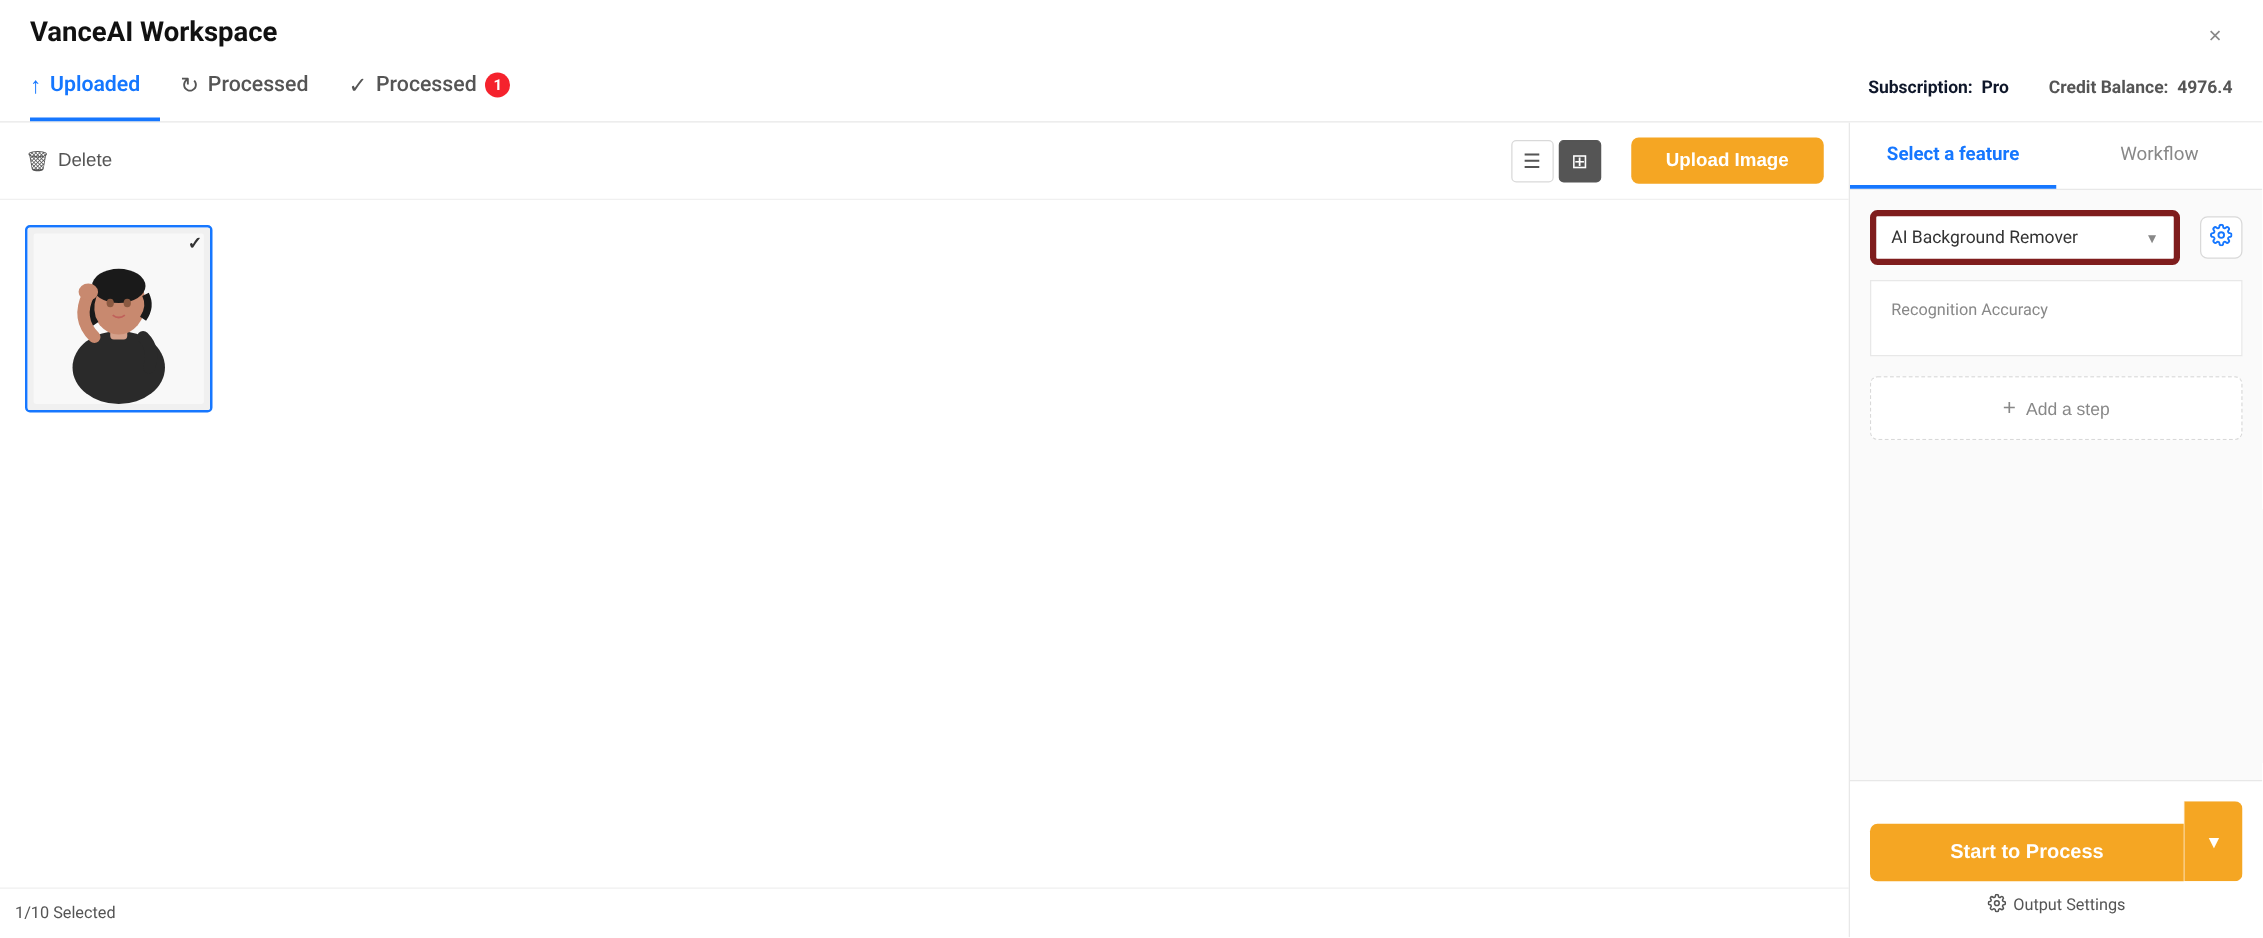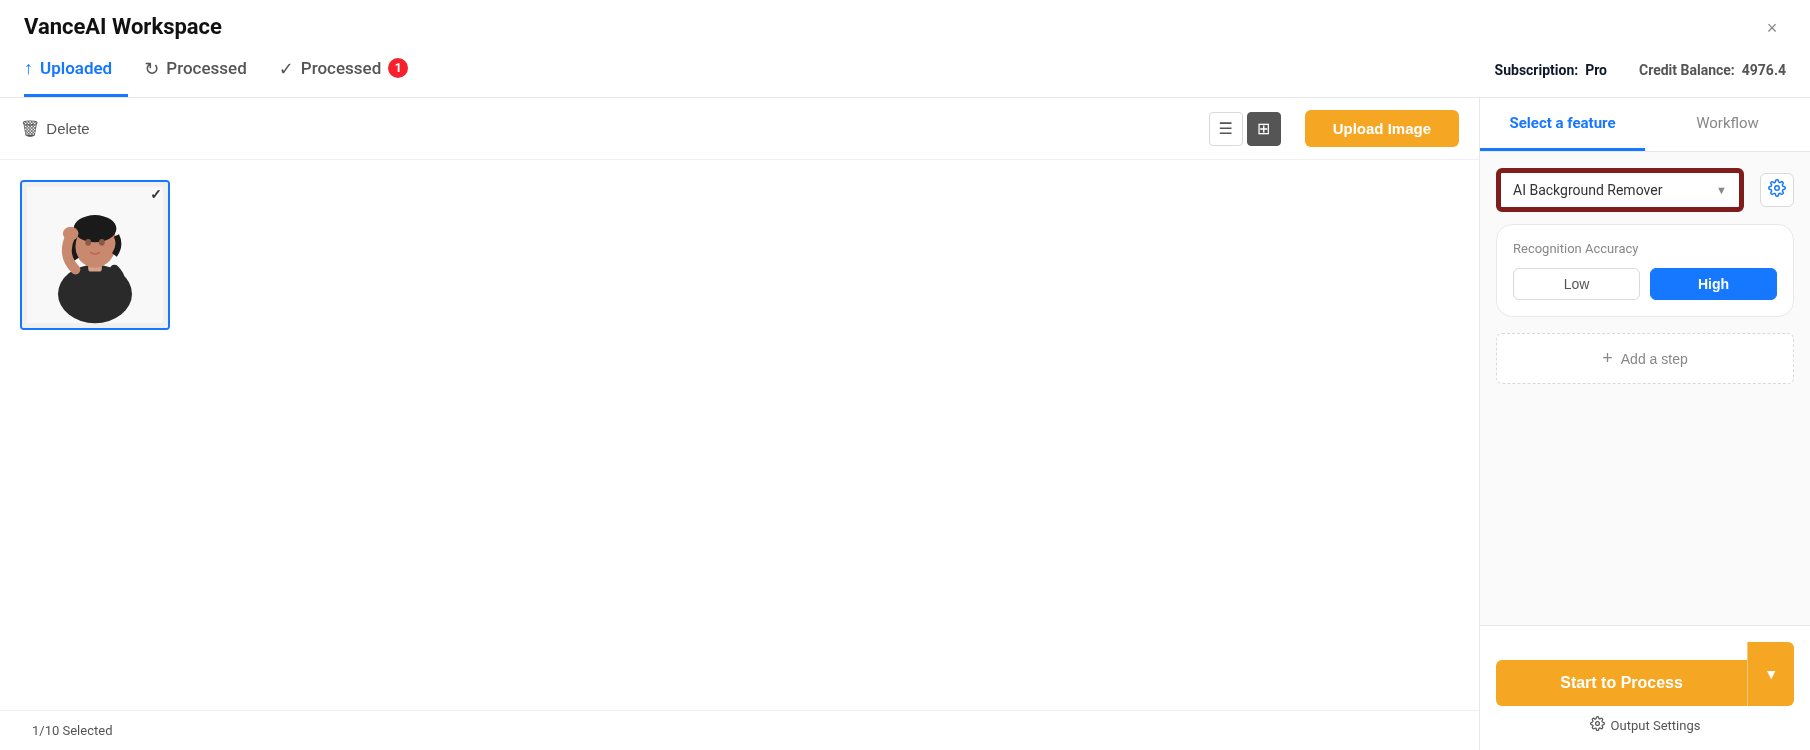--- a/index.html
+++ b/index.html
@@ -33,38 +33,38 @@
     .view-btn { width: 34px; height: 34px; display: flex; align-items: center; justify-content: center; border: 1px solid #d9d9d9; background: #fff; cursor: pointer; font-size: 16px; color: #555; border-radius: 4px; }
     .view-btn.active { background: #555; color: #fff; border-color: #555; }
     .upload-btn { background: #f5a623; color: #fff; border: none; padding: 10px 28px; font-size: 15px; font-weight: 600; border-radius: 6px; cursor: pointer; }
 
     
     .image-grid { flex: 1; padding: 20px; display: flex; flex-wrap: wrap; align-content: flex-start; gap: 12px; overflow-y: auto; }
     .image-card { position: relative; width: 150px; height: 150px; border: 2px solid #1677ff; border-radius: 4px; overflow: hidden; cursor: pointer; }
     .image-check { position: absolute; top: 4px; right: 6px; font-size: 14px; color: #333; font-weight: bold; }
 
     
-    .bottom-status { padding: 12px 32px; border-top: 1px solid #f0f0f0; font-size: 13px; color: #555; }
+    .bottom-status { padding: 12px 12px; border-top: 1px solid #f0f0f0; font-size: 13px; color: #555; }
 
     
     .right-panel { width: 330px; display: flex; flex-direction: column; background: #fafafa; }
     .right-tabs { display: flex; border-bottom: 1px solid #e8e8e8; background: #fff; }
     .right-tab { flex: 1; padding: 16px 8px; text-align: center; font-size: 15px; font-weight: 400; cursor: pointer; color: #888; border-bottom: 3px solid transparent; }
     .right-tab.active { color: #1677ff; border-bottom: 3px solid #1677ff; font-weight: 700; }
 
     .right-content { flex: 1; padding: 16px; overflow-y: auto; }
     .feature-settings-btn { width: 34px; height: 34px; display: flex; align-items: center; justify-content: center; border: 1px solid #d9d9d9; border-radius: 6px; background: #fff; cursor: pointer; color: #1677ff; font-size: 18px; margin-left: 8px; }
 
     .feature-row { display: flex; align-items: center; gap: 8px; margin-bottom: 12px; }
     .feature-select-wrapper { flex: 1; position: relative; display: flex; align-items: center; background: #fff; border: 5px solid #7f1d1d; border-radius: 6px; padding: 9px 12px; cursor: pointer; }
     .feature-select-text { flex: 1; font-size: 14px; color: #333; }
     .dropdown-arrow { font-size: 11px; color: #888; }
 
     
-    .accuracy-section { background: #fff; border: 1px solid #e8e8e8; border-radius: 16px; padding: 16px; margin-bottom: 16px; }
+    .accuracy-section { background: #fff; border: 1px solid #e8e8e8; border-radius: 0; padding: 16px; margin-bottom: 16px; }
     .accuracy-label { font-size: 13px; color: #888; margin-bottom: 12px; }
     .accuracy-buttons { display: flex; gap: 10px; }
     .accuracy-btn { flex: 1; padding: 7px; text-align: center; border: 1px solid #d9d9d9; border-radius: 6px; font-size: 14px; cursor: pointer; background: #fff; color: #555; }
     .accuracy-btn.active { background: #1677ff; color: #fff; border-color: #1677ff; font-weight: 600; }
 
     
     .add-step-btn { display: flex; align-items: center; justify-content: center; gap: 8px; border: 1px dashed #d9d9d9; border-radius: 6px; padding: 14px; cursor: pointer; color: #888; font-size: 14px; background: #fff; width: 100%; margin-bottom: 16px; }
 
     .right-spacer { flex: 1; }
 
@@ -194,24 +194,20 @@
               <svg width="18" height="18" viewBox="0 0 24 24" fill="none" stroke="#1677ff" stroke-width="2" stroke-linecap="round" stroke-linejoin="round">
                 <circle cx="12" cy="12" r="3"></circle>
                 <path d="M19.4 15a1.65 1.65 0 0 0 .33 1.82l.06.06a2 2 0 0 1-2.83 2.83l-.06-.06a1.65 1.65 0 0 0-1.82-.33 1.65 1.65 0 0 0-1 1.51V21a2 2 0 0 1-4 0v-.09A1.65 1.65 0 0 0 9 19.4a1.65 1.65 0 0 0-1.82.33l-.06.06a2 2 0 0 1-2.83-2.83l.06-.06A1.65 1.65 0 0 0 4.68 15a1.65 1.65 0 0 0-1.51-1H3a2 2 0 0 1 0-4h.09A1.65 1.65 0 0 0 4.6 9a1.65 1.65 0 0 0-.33-1.82l-.06-.06a2 2 0 0 1 2.83-2.83l.06.06A1.65 1.65 0 0 0 9 4.68a1.65 1.65 0 0 0 1-1.51V3a2 2 0 0 1 4 0v.09a1.65 1.65 0 0 0 1 1.51 1.65 1.65 0 0 0 1.82-.33l.06-.06a2 2 0 0 1 2.83 2.83l-.06.06A1.65 1.65 0 0 0 19.4 9a1.65 1.65 0 0 0 1.51 1H21a2 2 0 0 1 0 4h-.09a1.65 1.65 0 0 0-1.51 1z"></path>
               </svg>
             </span>
           </button>
         </div>
 
         <div class="accuracy-section">
           <div class="accuracy-label">Recognition Accuracy</div>
-          <div class="accuracy-buttons">
-            <button class="accuracy-btn">Low</button>
-            <button class="accuracy-btn active">High</button>
-          </div>
         </div>
 
         <button class="add-step-btn">
           <span style="font-size:18px; font-weight:300;">+</span>
           <span>Add a step</span>
         </button>
       </div>
 
       <div class="right-spacer"></div>
 

